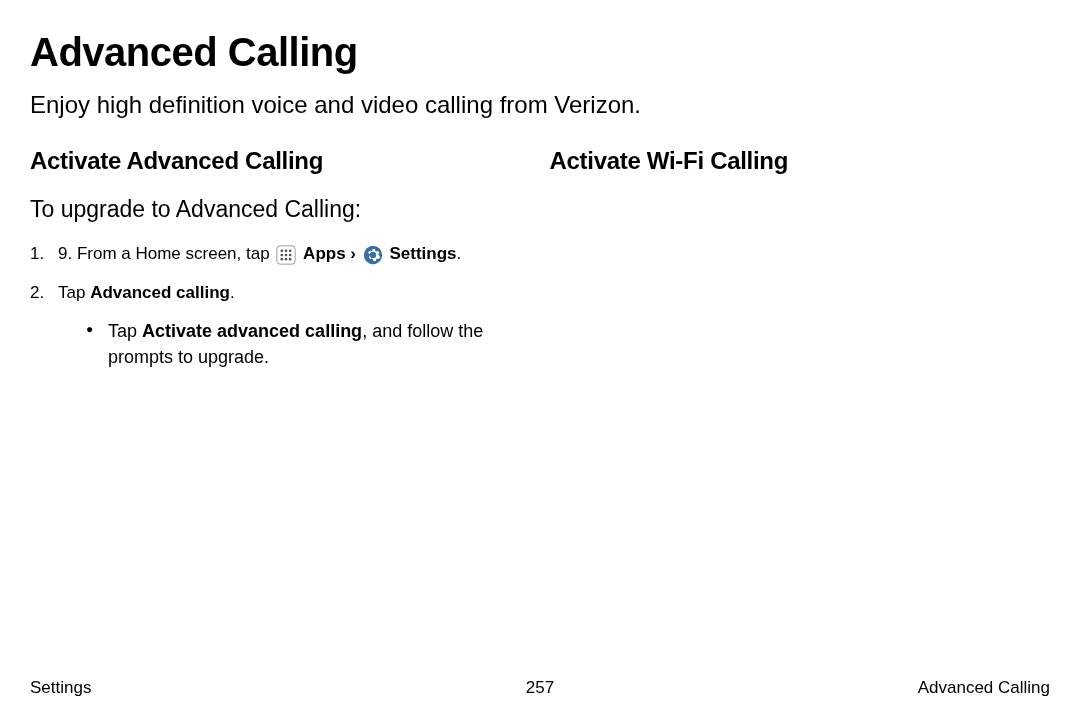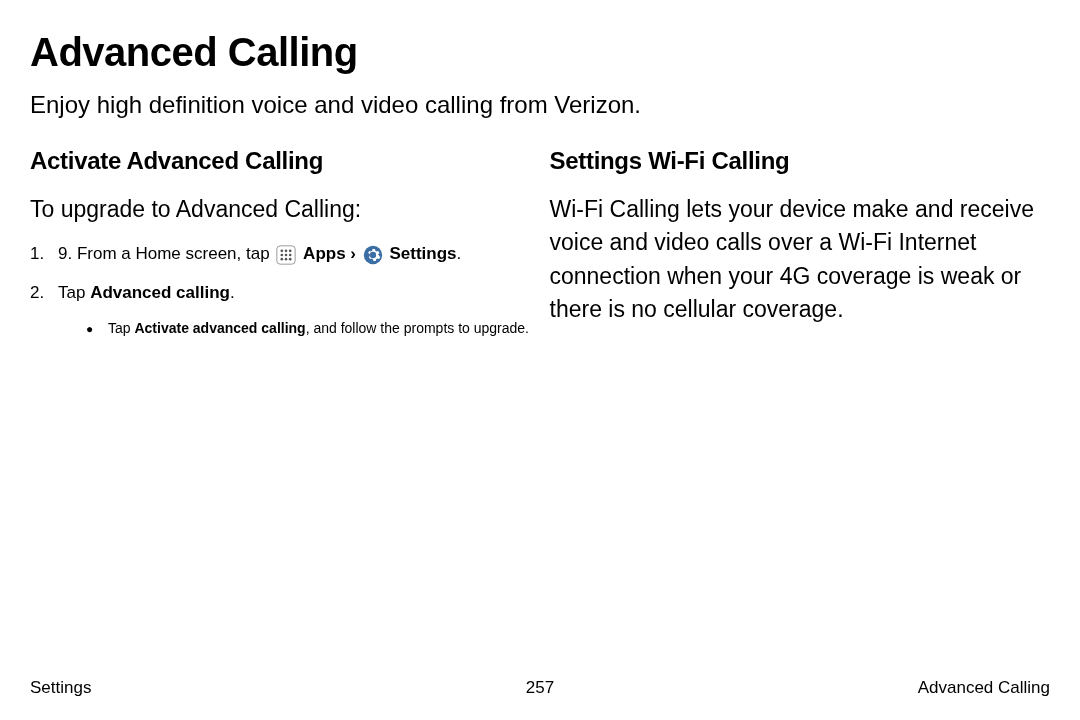--- a/index.html
+++ b/index.html
@@ -8,21 +8,21 @@
   .title { font-size: 40px; font-weight: 900; letter-spacing: -0.5px; margin-bottom: 16px; }
   .subtitle { font-size: 24px; font-weight: 400; margin-bottom: 28px; }
   .columns { display: flex; gap: 19px; }
   .col { flex: 1; }
   .section-head { font-size: 24px; font-weight: 900; margin-bottom: 18px; letter-spacing: -0.3px; }
   .body-text { font-size: 23px; line-height: 1.45; margin-bottom: 16px; }
   ol.steps { list-style: none; counter-reset: step; padding-left: 0; }
   ol.steps > li { counter-increment: step; position: relative; padding-left: 28px; margin-bottom: 14px; font-size: 17px; line-height: 1.45; }
   ol.steps > li::before { content: counter(step) "."; position: absolute; left: 0; top: 0; font-size: 17px; }
   ul.bullets { list-style: none; padding-left: 28px; margin-top: 12px; }
-  ul.bullets > li { position: relative; padding-left: 22px; margin-bottom: 14px; font-size: 14px; line-height: 1.45; }
+  ul.bullets > li { position: relative; padding-left: 22px; margin-bottom: 14px; font-size: 18px; line-height: 1.45; }
   ul.bullets > li::before { content: "●"; position: absolute; left: 0; top: 0; font-size: 12px; line-height: 22px; }
   .b { font-weight: 900; }
   .icon { display: inline-flex; vertical-align: middle; margin: 0 2px; }
   .icon svg { width: 20px; height: 20px; display: block; }
   .footer { position: absolute; bottom: 22px; left: 30px; right: 30px; display: flex; justify-content: space-between; font-size: 17px; }
   .footer .center { position: absolute; left: 50%; transform: translateX(-50%); }
 </style>
 </head>
 <body>
 
@@ -72,22 +72,21 @@
           <ul class="bullets">
             <li>
               <span>Tap </span><span class="b">Activate advanced calling</span><span>, and follow the prompts to upgrade.</span>
             </li>
           </ul>
         </li>
       </ol>
     </div>
 
     <div class="col">
-      <h2 class="section-head">Settings Wi-Fi Calling</h2>
-      <p class="body-text">Wi-Fi Calling lets your device make and receive voice and video calls over a Wi-Fi Internet connection when your 4G coverage is weak or there is no cellular coverage.</p>
+      <h2 class="section-head">Activate Wi-Fi Calling</h2>
     </div>
 
   </div>
 
   <div class="footer">
     <span>Settings</span>
     <span class="center">257</span>
     <span>Advanced Calling</span>
   </div>
 

